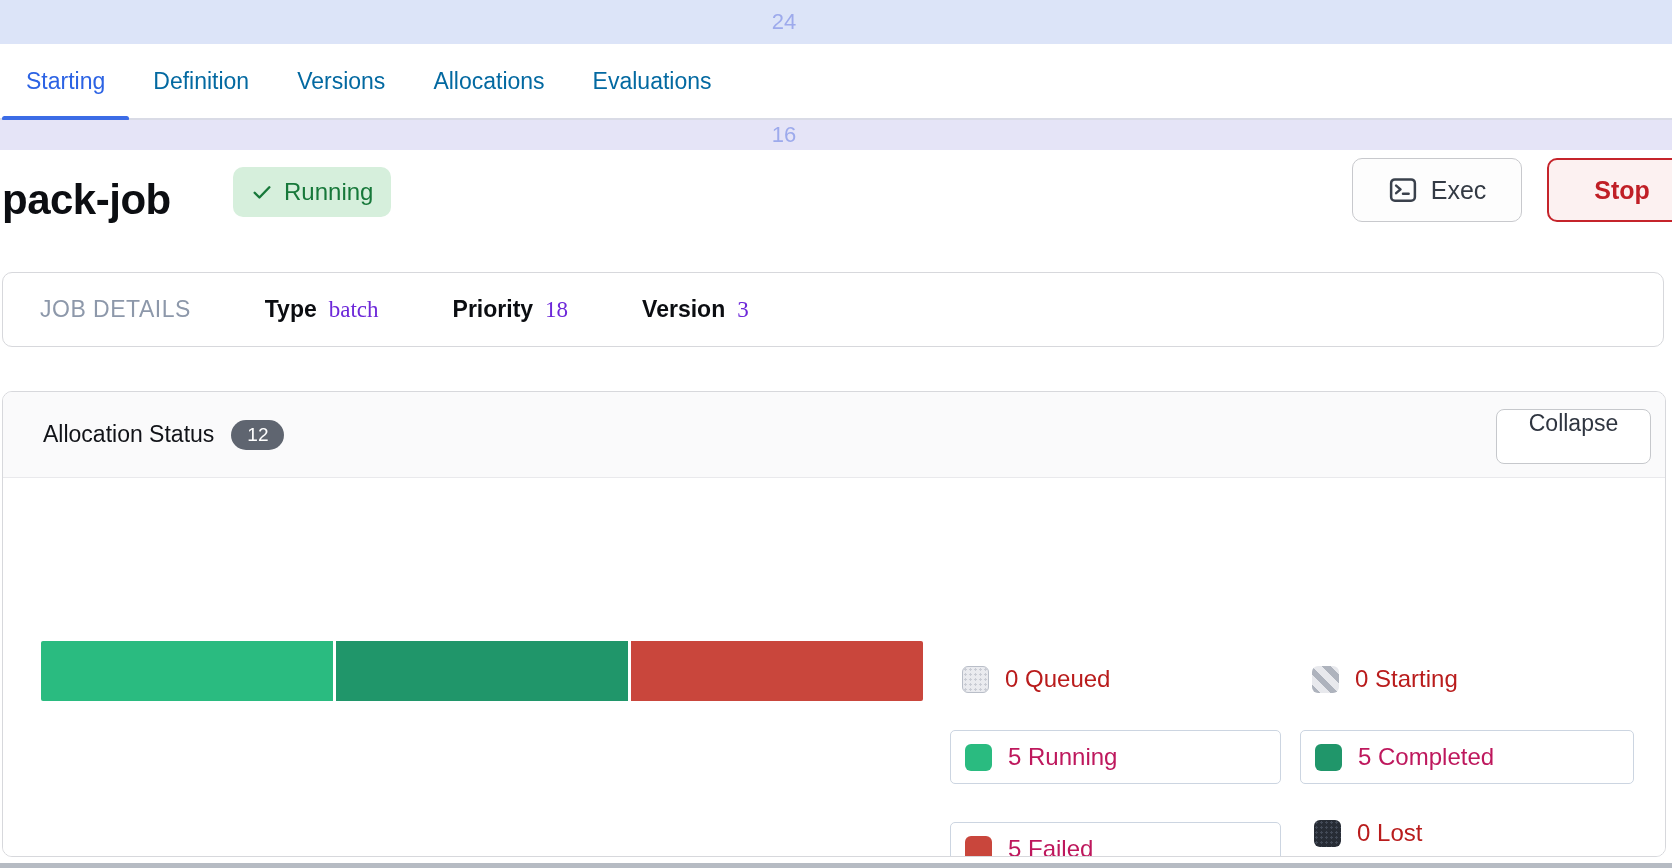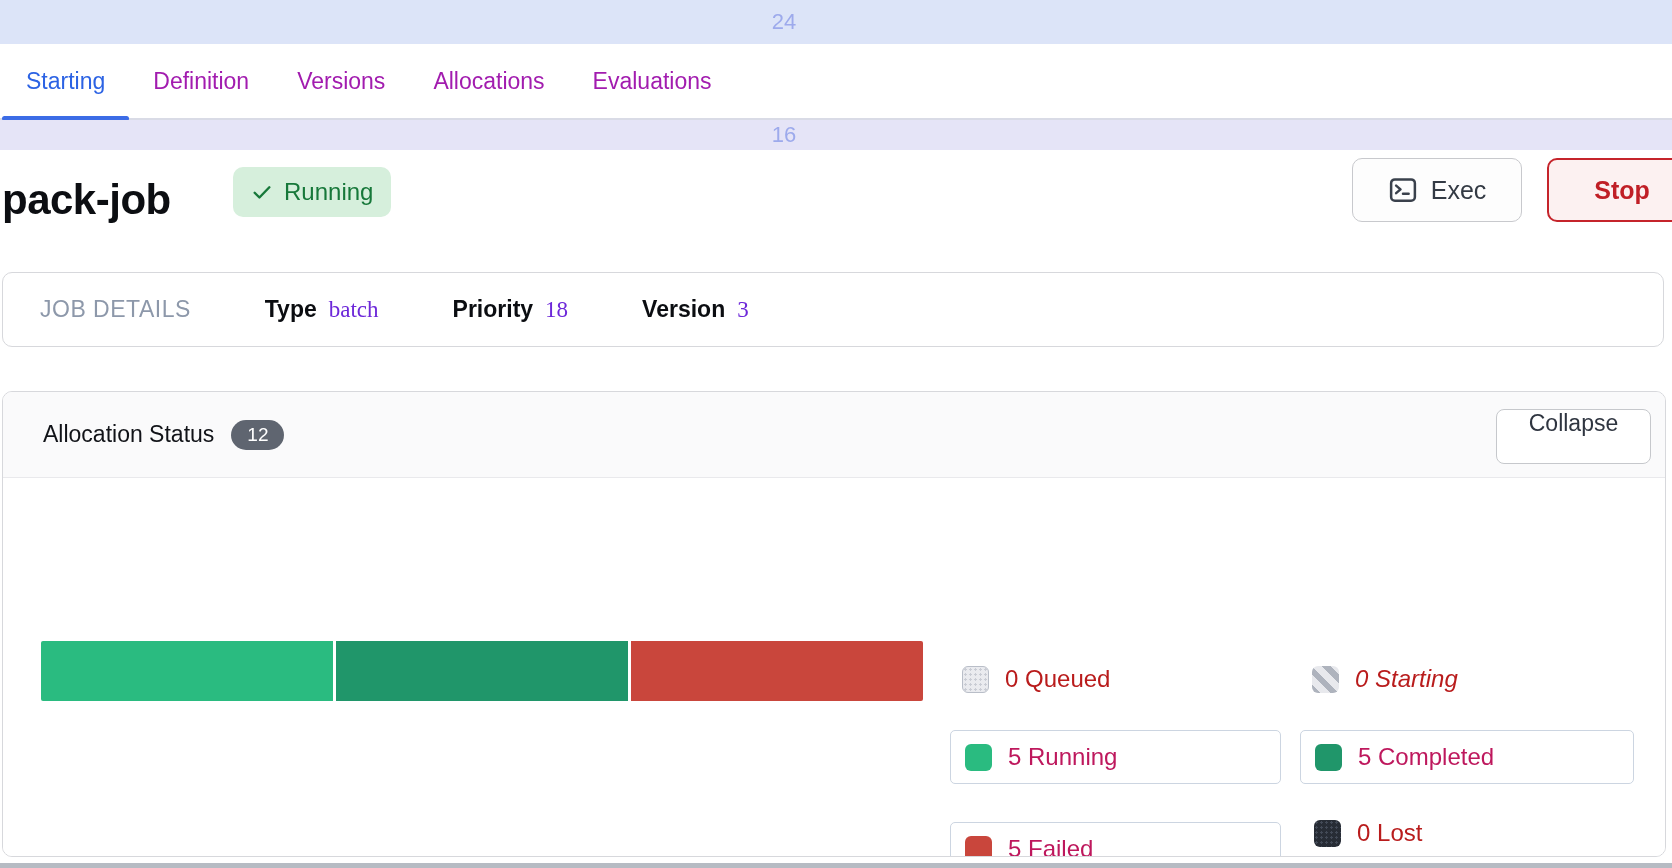--- a/index.html
+++ b/index.html
@@ -12,21 +12,21 @@
   .spacer .inner { width:1568px; text-align:center; font-size:22px; color:#9daaec; }
   .spacer1 { top:0; height:44px; background:#dce4f8; }
   .spacer1 .inner { line-height:44px; }
   .spacer2 { top:120px; height:30px; background:#e5e4f7; }
   .spacer2 .inner { line-height:30px; }
 
   
   .tabbar { position:absolute; top:44px; left:0; right:0; height:76px;
     border-bottom:2px solid #d9dbe6; display:flex; align-items:stretch; padding-left:2px; }
   .tab { position:relative; display:flex; align-items:center; padding:0 24px;
-    font-size:23px; color:#a21caf; cursor:pointer; }
+    font-size:23px; color:#0369a1; cursor:pointer; }
   .tab.active { color:#2c63e4; }
   .tab.active::after { content:""; position:absolute; left:0; right:0; bottom:-3px;
     height:5px; border-radius:3px; background:#3c6ce6; }
 
   
   .job-title { position:absolute; left:2px; top:160px; font-size:42px; font-weight:700;
     color:#0c0e12; letter-spacing:-0.5px;margin-top:16px; }
   .status-badge { position:absolute; left:233px; top:167px; height:50px;
     background:#d6efdc; color:#17783a; border-radius:10px; display:flex; align-items:center;
     gap:11px; padding:0 18px; font-size:24px; font-weight:500; }
@@ -78,21 +78,21 @@
     background-image:radial-gradient(#c9ccd4 1.2px, rgba(0,0,0,0) 1.3px);
     background-size:5px 5px; border:1.5px solid #b9bec8; }
   .sw-starting { background:repeating-linear-gradient(45deg,#aeb3bd 0 6px,#e8e9ed 6px 13px); }
   .sw-running { background:#2abb80; }
   .sw-completed { background:#20966a; }
   .sw-failed { background:#c9463c; }
   .sw-lost { background-color:#272c35;
     background-image:radial-gradient(#434a57 1.2px, rgba(0,0,0,0) 1.3px);
     background-size:5px 5px; }
   .pos-queued    { left:959px;  top:183px; }
-  .pos-starting  { left:1309px; top:183px;font-style:italic; }
+  .pos-starting  { left:1309px; top:183px; }
   .pos-running   { left:947px;  top:252px; }
   .pos-completed { left:1297px; top:252px; width:334px; }
   .pos-failed    { left:947px;  top:344px; }
   .pos-lost      { left:1311px; top:337px; }
 
   .bottom-strip { position:absolute; left:0; right:0; top:863px; height:5px; background:#b6bbc3; }
 
   svg { display:block; }
 </style>
 </head>

